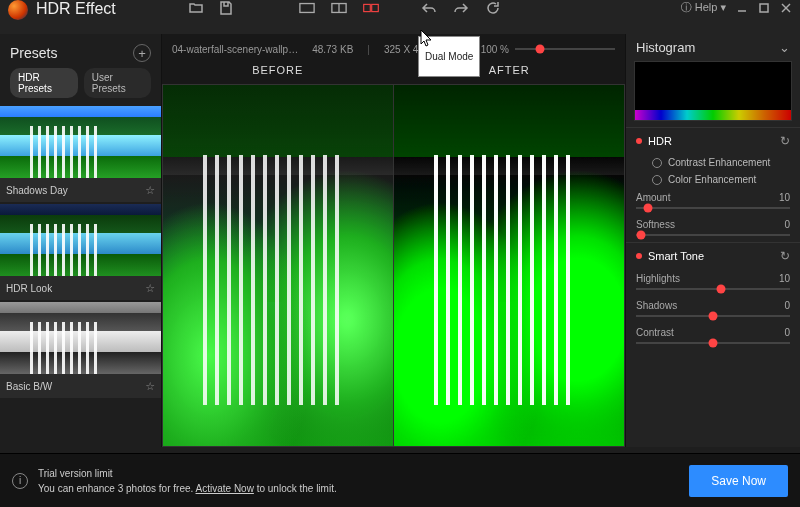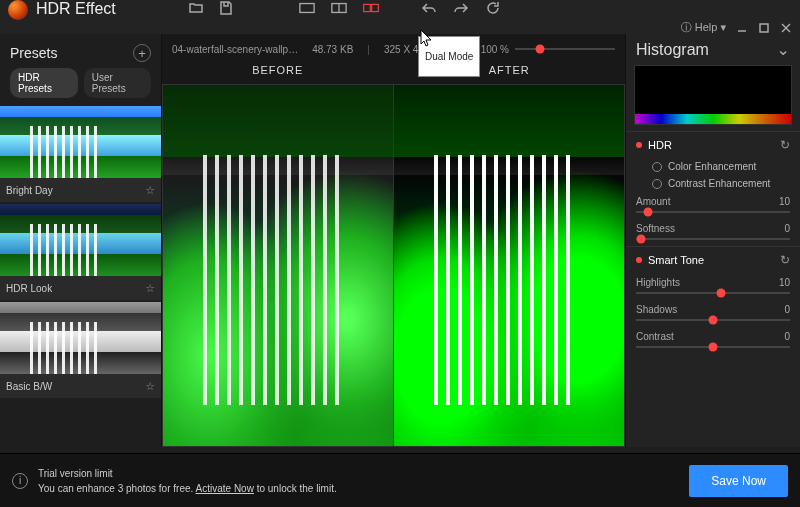--- a/index.html
+++ b/index.html
@@ -3,21 +3,21 @@
 <meta charset="utf-8">
 <style>
   * { box-sizing: border-box; margin: 0; padding: 0; font-family: -apple-system, "Segoe UI", Arial, sans-serif; }
   body { width: 800px; height: 507px; background: #1e1e1e; color: #ccc; font-size: 11px; overflow: hidden; position: relative; }
   .titlebar { height: 34px; background: #232323; display: flex; align-items: flex-start; padding: 0 8px; }
   .logo { width: 20px; height: 20px; border-radius: 50%; background: radial-gradient(circle at 30% 30%, #ff9933, #cc3300 60%, #003366); margin-right: 8px; }
   .app-title { font-size: 16px; font-weight: 500; color: #eee; flex: 0 0 auto; }
   .tb-group { display: flex; gap: 14px; align-items: center; }
   .tb-left { margin-left: 72px; }
   .tb-center { position: absolute; left: 50%; transform: translateX(-50%); display:flex; gap:16px; align-items:center; }
-  .tb-right { margin-left: auto; display: flex; gap: 10px; align-items: center; margin-top: 20px; }
+  .tb-right { margin-left: auto; display: flex; gap: 10px; align-items: center; }
   .icon { width: 16px; height: 16px; display: inline-flex; align-items: center; justify-content: center; color: #aaa; }
   .icon svg { stroke: #aaa; fill: none; stroke-width: 1.5; }
   .icon.active svg { stroke: #ff4444; }
   .winbtn { width: 12px; height: 12px; }
   .help { font-size: 11px; color: #aaa; }
   .tooltip { position: absolute; left: 418px; top: 36px; background: #fff; color: #222; font-size: 10px; padding: 14px 6px; border: 1px solid #888; z-index: 10; }
   .cursor { position:absolute; left:420px; top:29px; z-index:11; pointer-events:none; }
 
   .body { display: flex; height: 413px; }
   .sidebar { width: 162px; background: #1e1e1e; border-right: 1px solid #111; display:flex; flex-direction:column; }
@@ -55,21 +55,21 @@
       repeating-linear-gradient(90deg, rgba(255,255,255,.85) 0 4px, transparent 4px 12px) 40px 70px/140px 250px no-repeat,
       radial-gradient(ellipse at 20% 75%, #5ef25e 0%, #2fa82f 25%, transparent 40%),
       radial-gradient(ellipse at 80% 65%, #6fff6f 0%, #2fa82f 25%, transparent 45%),
       linear-gradient(180deg, #0a2a0a 0%, #0f3f0f 20%, #1a1a1a 20%, #2a2a2a 25%, #1a1a1a 25%, #0f4f2f 60%, #3aa0e0 60%, #1a6bbf 70%, #0b3b0b 70%, #1f8f1f 100%);
     filter: saturate(1.2);
   }
   .pane.after .waterfall { filter: saturate(1.9) contrast(1.2) brightness(1.05); }
   .wf-rock { position:absolute; top:0; left:20px; width:170px; height:60px; background:#3a3a30; border-radius: 0 0 40px 40px; box-shadow: inset 0 -10px 20px #000; }
 
   .right { width:175px; background:#232323; border-left:1px solid #111; display:flex; flex-direction:column; overflow:hidden; }
-  .section-head { display:flex; align-items:center; justify-content:space-between; padding:6px 10px; font-size:16px; color:#ddd;text-align:right; }
+  .section-head { display:flex; align-items:center; justify-content:space-between; padding:6px 10px; font-size:13px; color:#ddd;text-align:right; }
   .chev { color:#aaa; }
   .histo { margin:0 8px 6px; height:60px; background:#000; border:1px solid #333; position:relative; overflow:hidden; }
   .histo::after { content:""; position:absolute; left:0; right:0; bottom:0; height:10px;
     background: linear-gradient(90deg, #ff00ff, #0000ff, #00ffff, #00ff00, #ffff00, #ff7700, #ff0000); opacity:.8; }
   .panel { border-top:1px solid #333; }
   .panel-head { display:flex; align-items:center; padding:6px 10px; gap:6px; font-size:11px; color:#fff; }
   .red-dot { width:6px; height:6px; border-radius:50%; background:#ff4444; }
   .reset { margin-left:auto; color:#999; font-size:12px; }
   .radio-row { display:flex; align-items:center; gap:6px; padding:3px 10px 3px 26px; font-size:10px; color:#bbb; }
   .radio { width:10px; height:10px; border:1px solid #888; border-radius:50%; }
@@ -173,21 +173,21 @@
       <div class="plus">+</div>
     </div>
     <div class="tabs">
       <div class="tab active">HDR Presets</div>
       <div class="tab">User Presets</div>
     </div>
     <div class="preset-list">
       <div class="preset">
         <div class="thumb bright"></div>
         <div class="label-row">
-            <span>Bright Day</span>
+            <span>Shadows Day</span>
             <span class="star">☆</span>
           </div>
       </div>
       <div class="preset">
         <div class="thumb hdr"></div>
         <div class="label-row">
             <span>HDR Look</span>
             <span class="star">☆</span>
           </div>
       </div>
@@ -239,25 +239,25 @@
     <div class="histo"></div>
 
     <div class="panel">
       <div class="panel-head">
         <span class="red-dot"></span>
         <span>HDR</span>
         <span class="reset">↻</span>
       </div>
       <div class="radio-row">
           <span class="radio"></span>
-          <span>Color Enhancement</span>
+          <span>Contrast Enhancement</span>
         </div>
       <div class="radio-row">
           <span class="radio"></span>
-          <span>Contrast Enhancement</span>
+          <span>Color Enhancement</span>
         </div>
       <div class="slider-row">
         <div class="lbl">
             <span>Amount</span>
             <span>10</span>
           </div>
         <div class="slider">
             <div class="knob" style="left:8%"></div>
           </div>
       </div>

